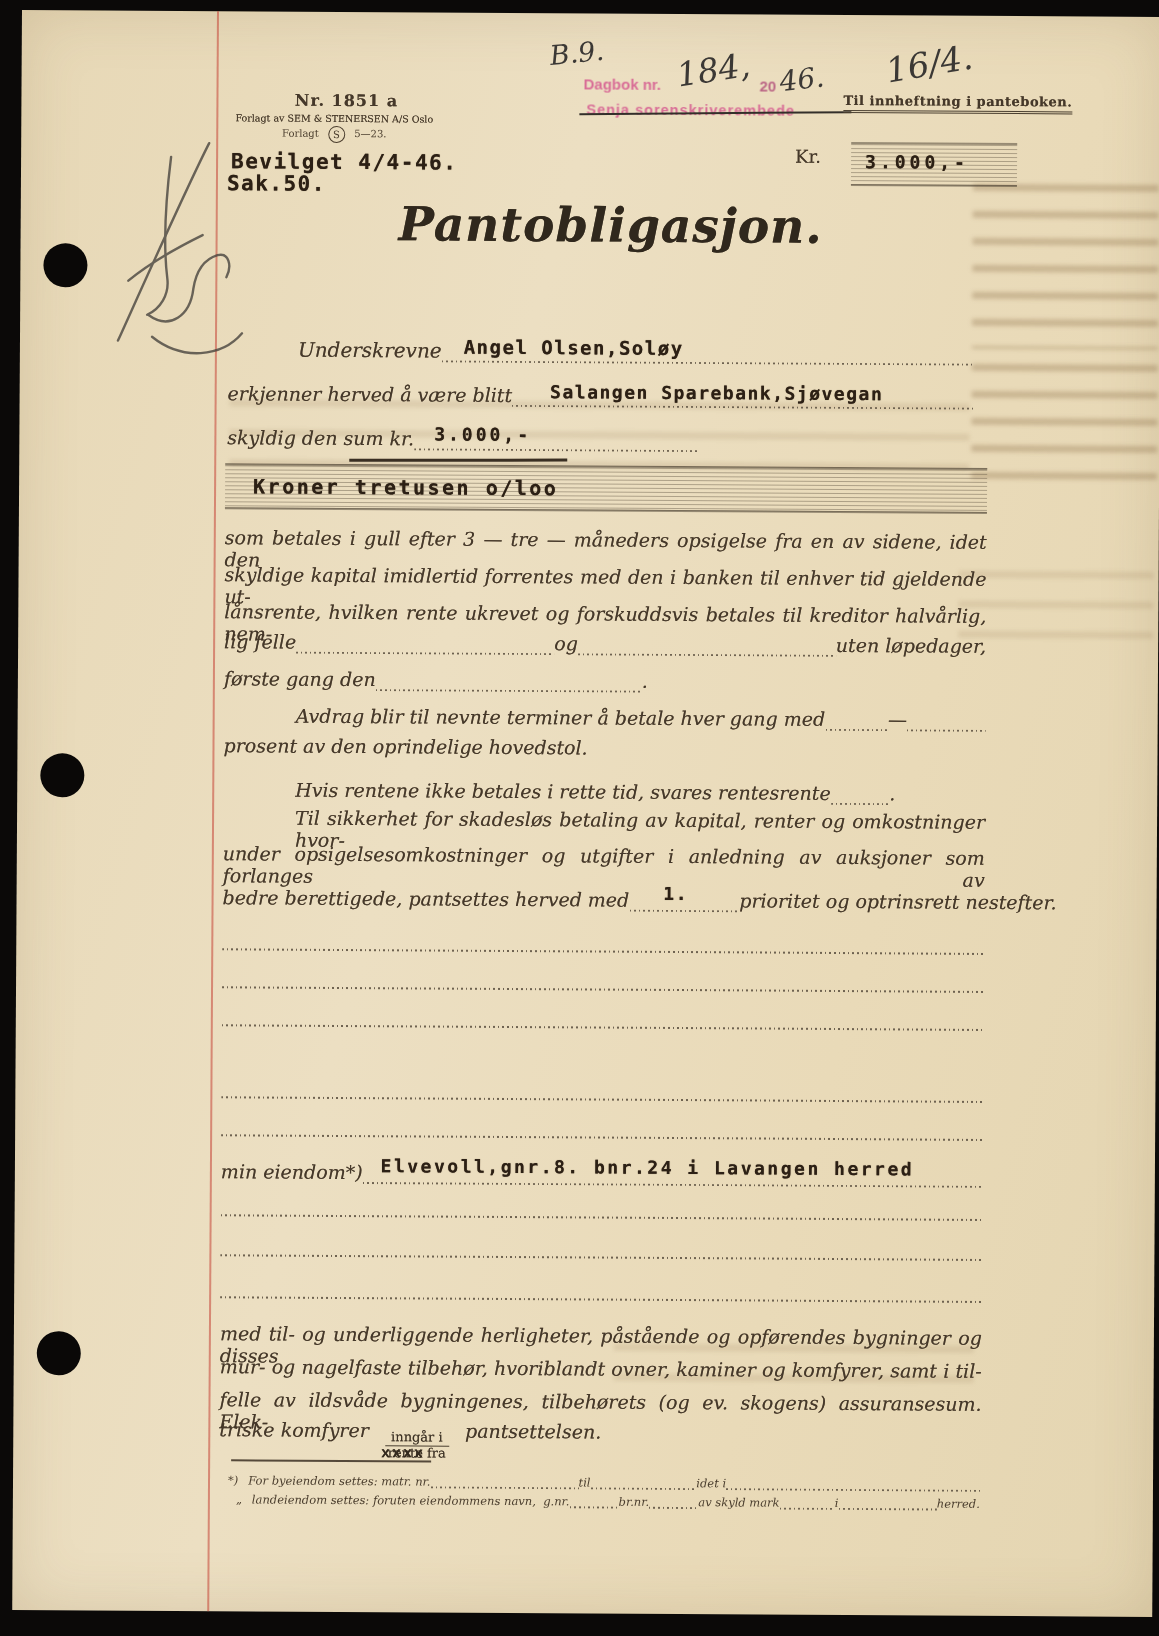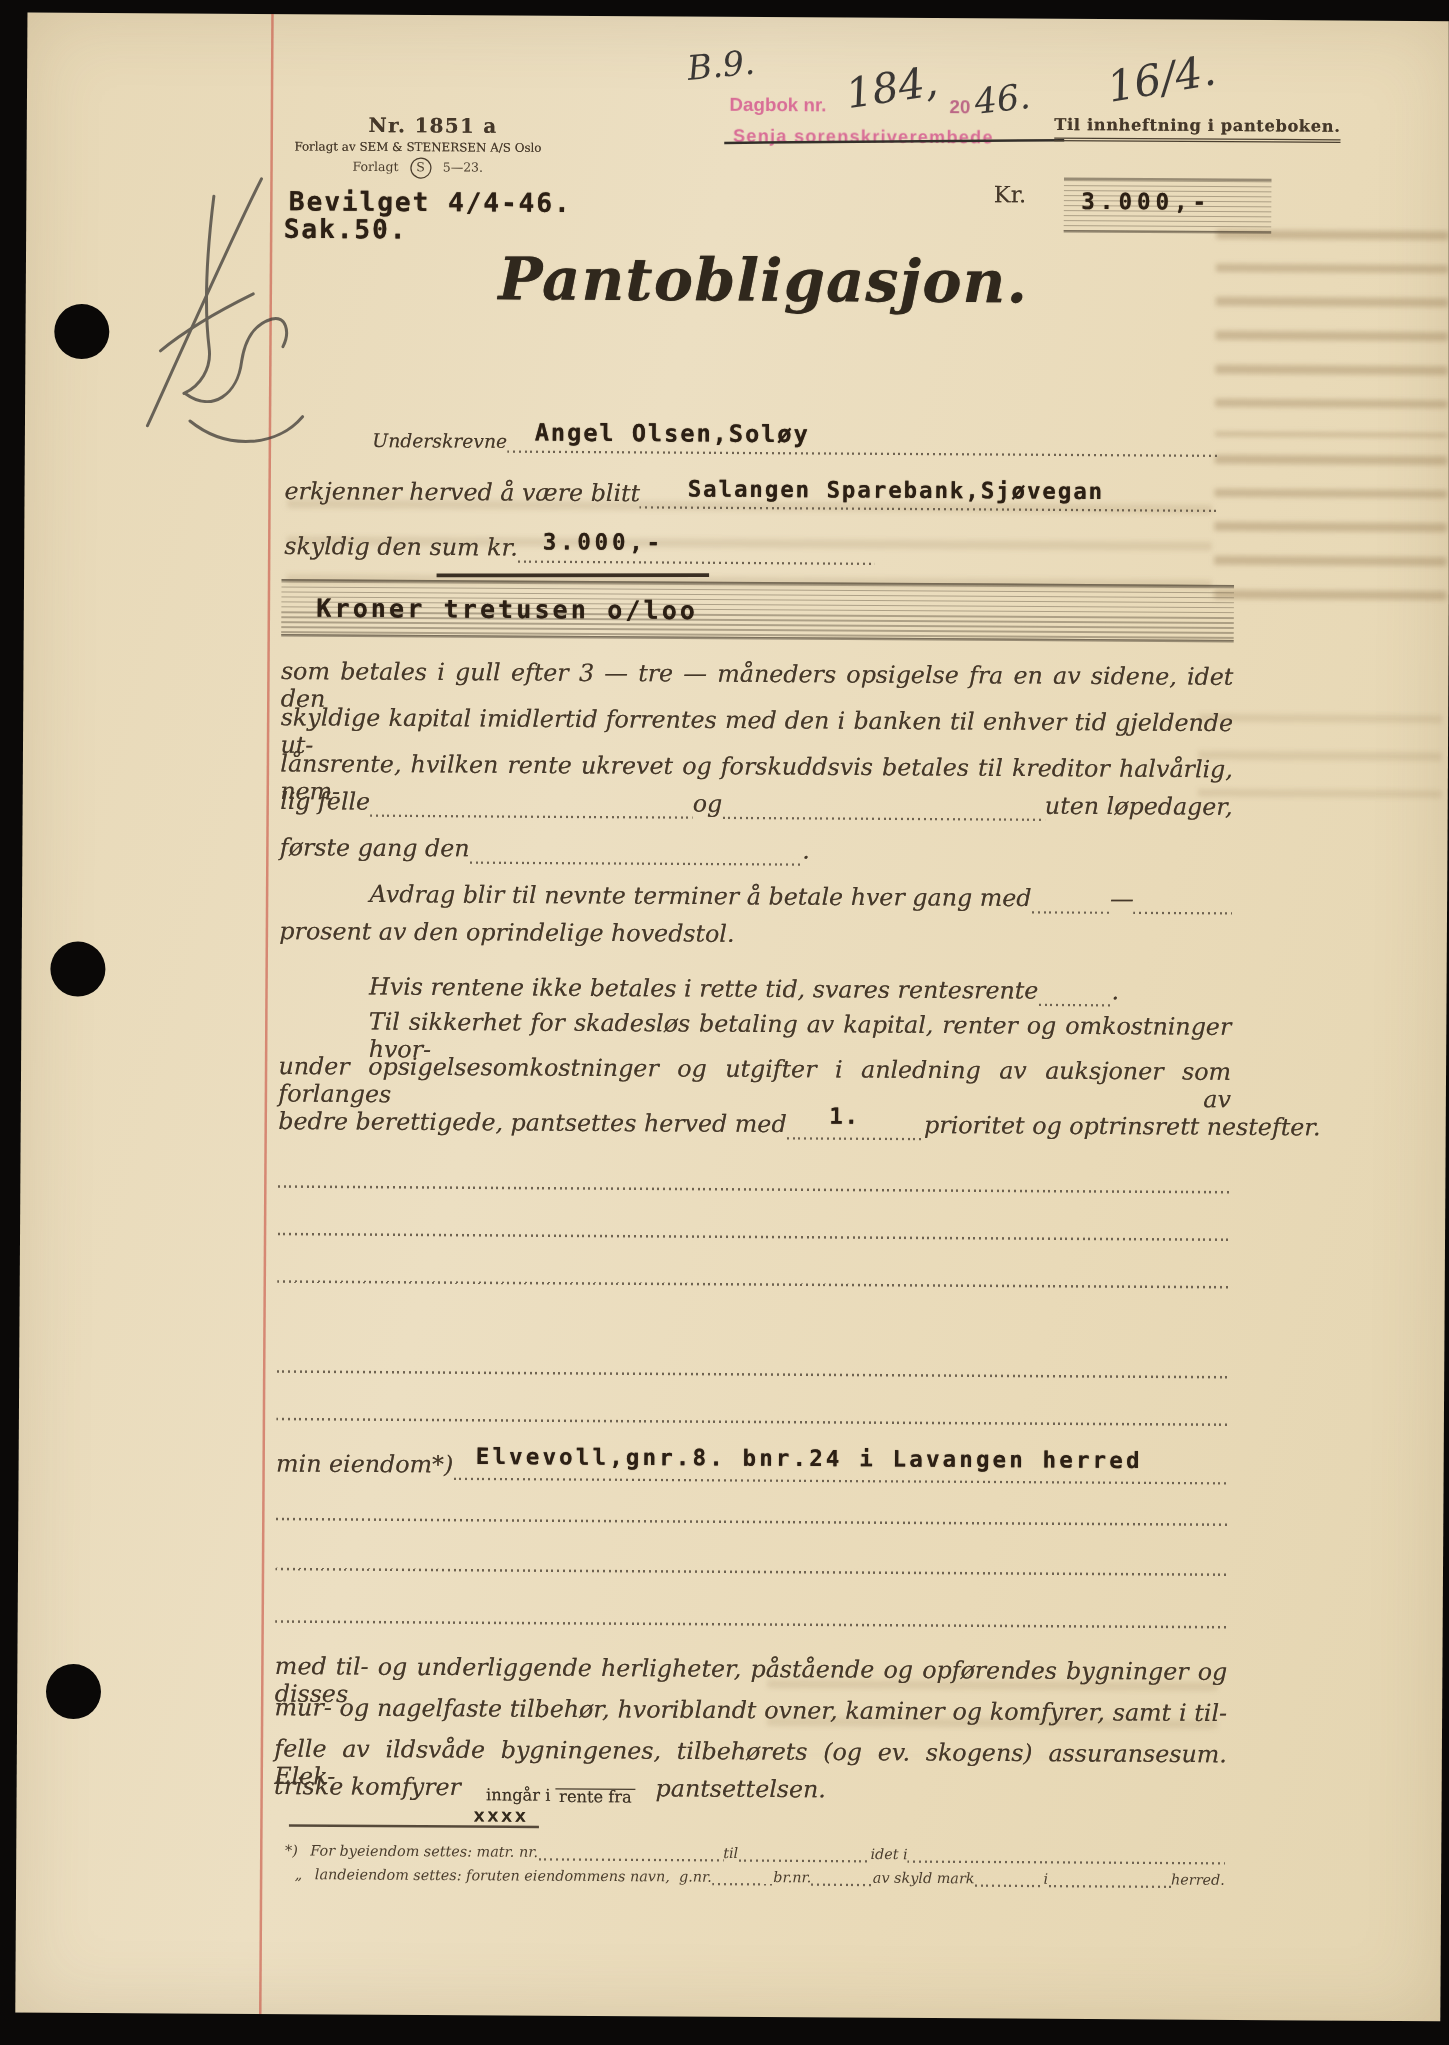--- a/index.html
+++ b/index.html
@@ -34,21 +34,21 @@
     background:repeating-linear-gradient(90deg,#6e6250 0 1.6px,transparent 1.6px 4.6px);}
   .just{text-align:justify;text-align-last:justify;}
   .hatch{
     background:repeating-linear-gradient(180deg,rgba(88,76,58,.42) 0 1px,transparent 1px 4px);
     border-top:2px solid rgba(70,60,45,.5);border-bottom:2px solid rgba(70,60,45,.5);
   }
   .title{font-family:"DejaVu Serif",serif;font-style:italic;font-weight:bold;font-size:47px;color:#30281d;letter-spacing:1px;text-align:center;text-shadow:0 0 .6px rgba(40,30,15,.7);}
   .ghost{position:absolute;filter:blur(2.2px);
     background:repeating-linear-gradient(180deg,rgba(128,98,58,.30) 0 7px,transparent 7px 27px);}
   .ghost.weak{background:repeating-linear-gradient(180deg,rgba(128,98,58,.14) 0 7px,transparent 7px 30px);}
-  .frac{display:inline-flex;flex-direction:row;align-items:center;font-style:normal;font-family:"DejaVu Serif",serif;font-size:13px;color:#3c3226;margin:0 10px;position:relative;top:4px;justify-content:space-between;}
+  .frac{display:inline-flex;flex-direction:column;align-items:center;font-style:normal;font-family:"DejaVu Serif",serif;font-size:13px;color:#3c3226;margin:0 10px;position:relative;top:4px;justify-content:space-between;}
   .frac .top{position:relative;padding:0 4px;}
   .frac .xx{position:absolute;left:-6px;right:-6px;top:15px;font-family:Liberation Mono, monospace;font-weight:700;font-size:15px;letter-spacing:2px;color:#332a1e;overflow:hidden;white-space:nowrap;}
   .frac .bottom{border-top:1.5px solid #4a3f30;padding:0 3px;}
   .dblunder{border-bottom:3px double #4a3f30;padding-bottom:1px;}
   .strikepen{position:absolute;height:2px;background:#332f2a;}
   .boldline{position:absolute;background:#3a2f23;}
   .rule{position:absolute;background:#55493a;}
 </style>
 </head>
 <body>
@@ -97,21 +97,21 @@
   <div class="abs print upright dblunder" style="left:822px;top:79px;font-size:13px;font-weight:bold;letter-spacing:.5px;">Til innheftning i panteboken.</div>
 
   <div class="abs print upright" style="left:774px;top:132px;font-size:18px;">Kr.</div>
   <div class="abs hatch" style="left:830px;top:127px;width:166px;height:40px;">
     <span class="typed" style="position:absolute;left:14px;top:7px;letter-spacing:4px;">3.000,-</span>
   </div>
 
   <div class="abs title" style="left:350px;top:184px;width:480px;">Pantobligasjon.</div>
 
   <div class="row" style="left:278px;top:316px;width:676px;height:34px;">
-    <span class="lbl print" style="font-size:15px;">Underskrevne</span>
+    <span class="lbl print" style="font-size:20px;">Underskrevne</span>
     <span class="fill">
       <span class="typed" style="left:22px;bottom:5px;font-size:19px;">Angel Olsen,Soløy</span>
     </span>
   </div>
 
   <div class="row" style="left:208px;top:360px;width:746px;height:34px;">
     <span class="lbl print">erkjenner herved å være blitt</span>
     <span class="fill">
       <span class="typed" style="left:38px;bottom:5px;">Salangen Sparebank,Sjøvegan</span>
     </span>

